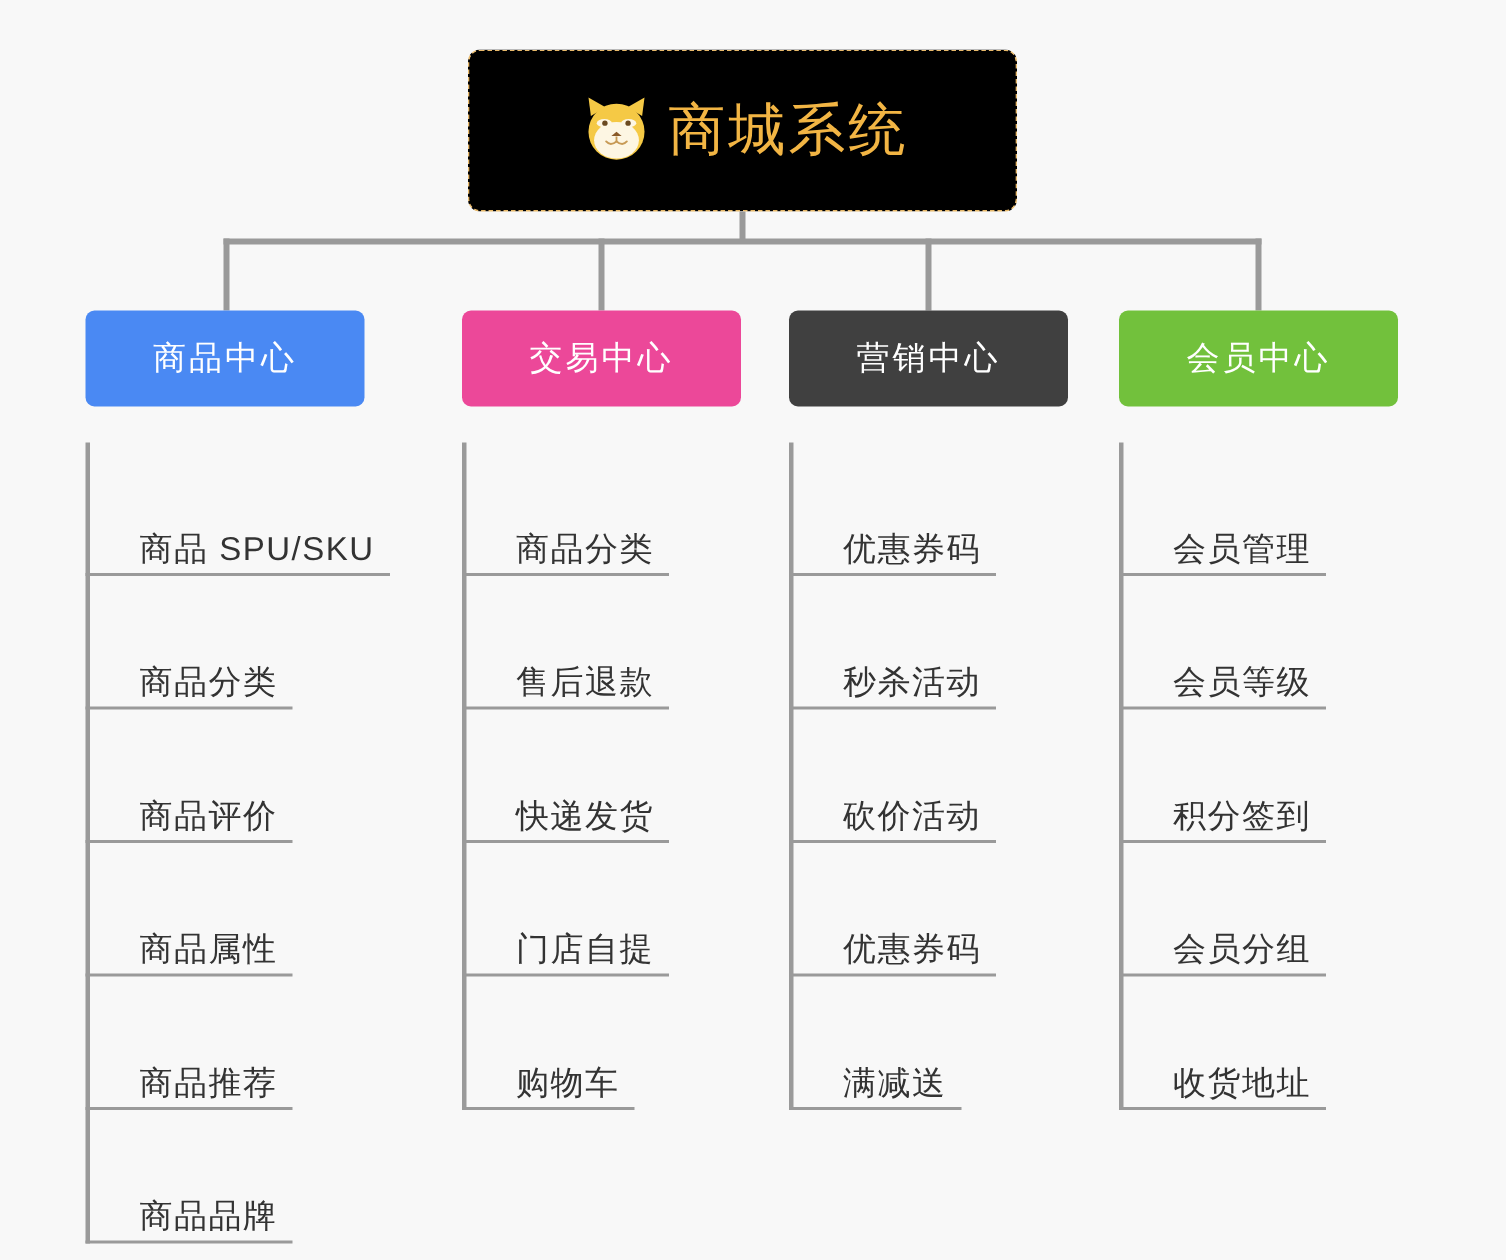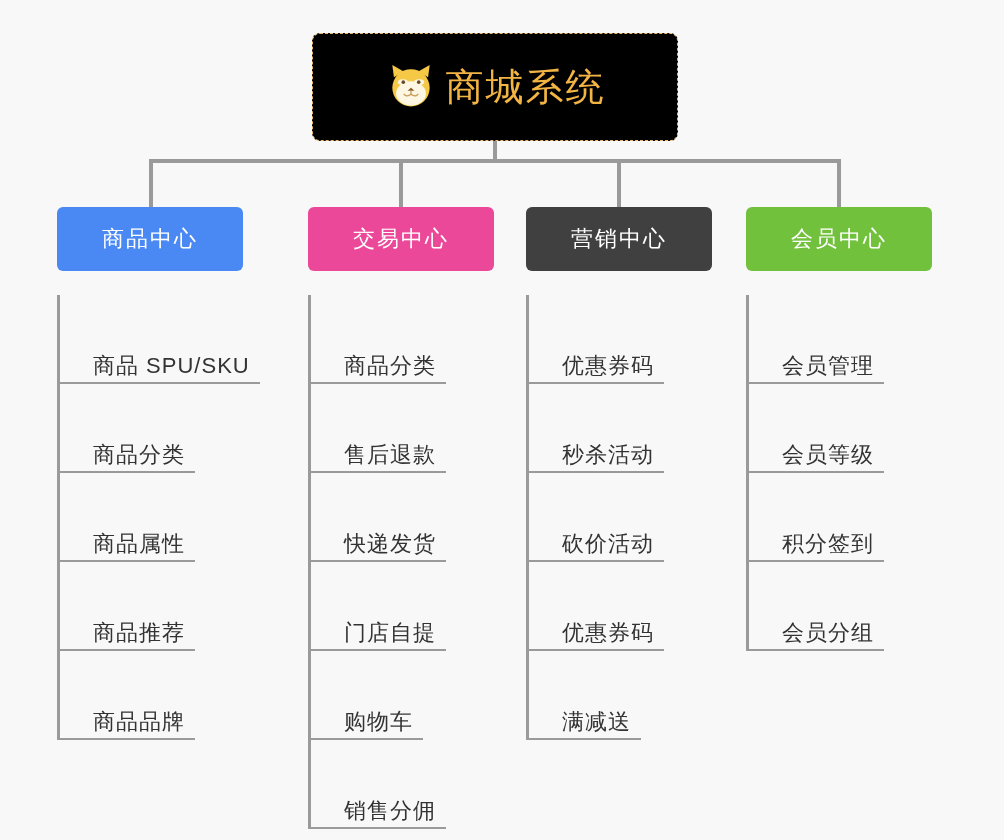--- a/index.html
+++ b/index.html
@@ -181,20 +181,24 @@
       <div class="leaf-trunk"></div>
       <div class="leaf-item">
         <span class="leaf-label">商品 SPU/SKU</span>
         <span class="leaf-underline" style="width: 203px;"></span>
       </div>
       <div class="leaf-item">
         <span class="leaf-label">商品分类</span>
         <span class="leaf-underline" style="width: 138px;"></span>
       </div>
       <div class="leaf-item">
+        <span class="leaf-label">商品评价</span>
+        <span class="leaf-underline" style="width: 138px;"></span>
+      </div>
+      <div class="leaf-item">
         <span class="leaf-label">商品属性</span>
         <span class="leaf-underline" style="width: 138px;"></span>
       </div>
       <div class="leaf-item">
         <span class="leaf-label">商品推荐</span>
         <span class="leaf-underline" style="width: 138px;"></span>
       </div>
       <div class="leaf-item">
         <span class="leaf-label">商品品牌</span>
         <span class="leaf-underline" style="width: 138px;"></span>
@@ -221,24 +225,20 @@
         <span class="leaf-underline" style="width: 138px;"></span>
       </div>
       <div class="leaf-item">
         <span class="leaf-label">门店自提</span>
         <span class="leaf-underline" style="width: 138px;"></span>
       </div>
       <div class="leaf-item">
         <span class="leaf-label">购物车</span>
         <span class="leaf-underline" style="width: 115px;"></span>
       </div>
-      <div class="leaf-item">
-        <span class="leaf-label">销售分佣</span>
-        <span class="leaf-underline" style="width: 138px;"></span>
-      </div>
     </div>
   </div>
 
   <div class="column" id="col-2">
     <div class="cat-header" style="background: #404040;">
       <span>营销中心</span>
     </div>
     <div class="leaf-list">
       <div class="leaf-trunk"></div>
       <div class="leaf-item">
@@ -279,16 +279,20 @@
         <span class="leaf-underline" style="width: 138px;"></span>
       </div>
       <div class="leaf-item">
         <span class="leaf-label">积分签到</span>
         <span class="leaf-underline" style="width: 138px;"></span>
       </div>
       <div class="leaf-item">
         <span class="leaf-label">会员分组</span>
         <span class="leaf-underline" style="width: 138px;"></span>
       </div>
+      <div class="leaf-item">
+        <span class="leaf-label">收货地址</span>
+        <span class="leaf-underline" style="width: 138px;"></span>
+      </div>
     </div>
   </div>
 
 </div>
 
 </body></html>

